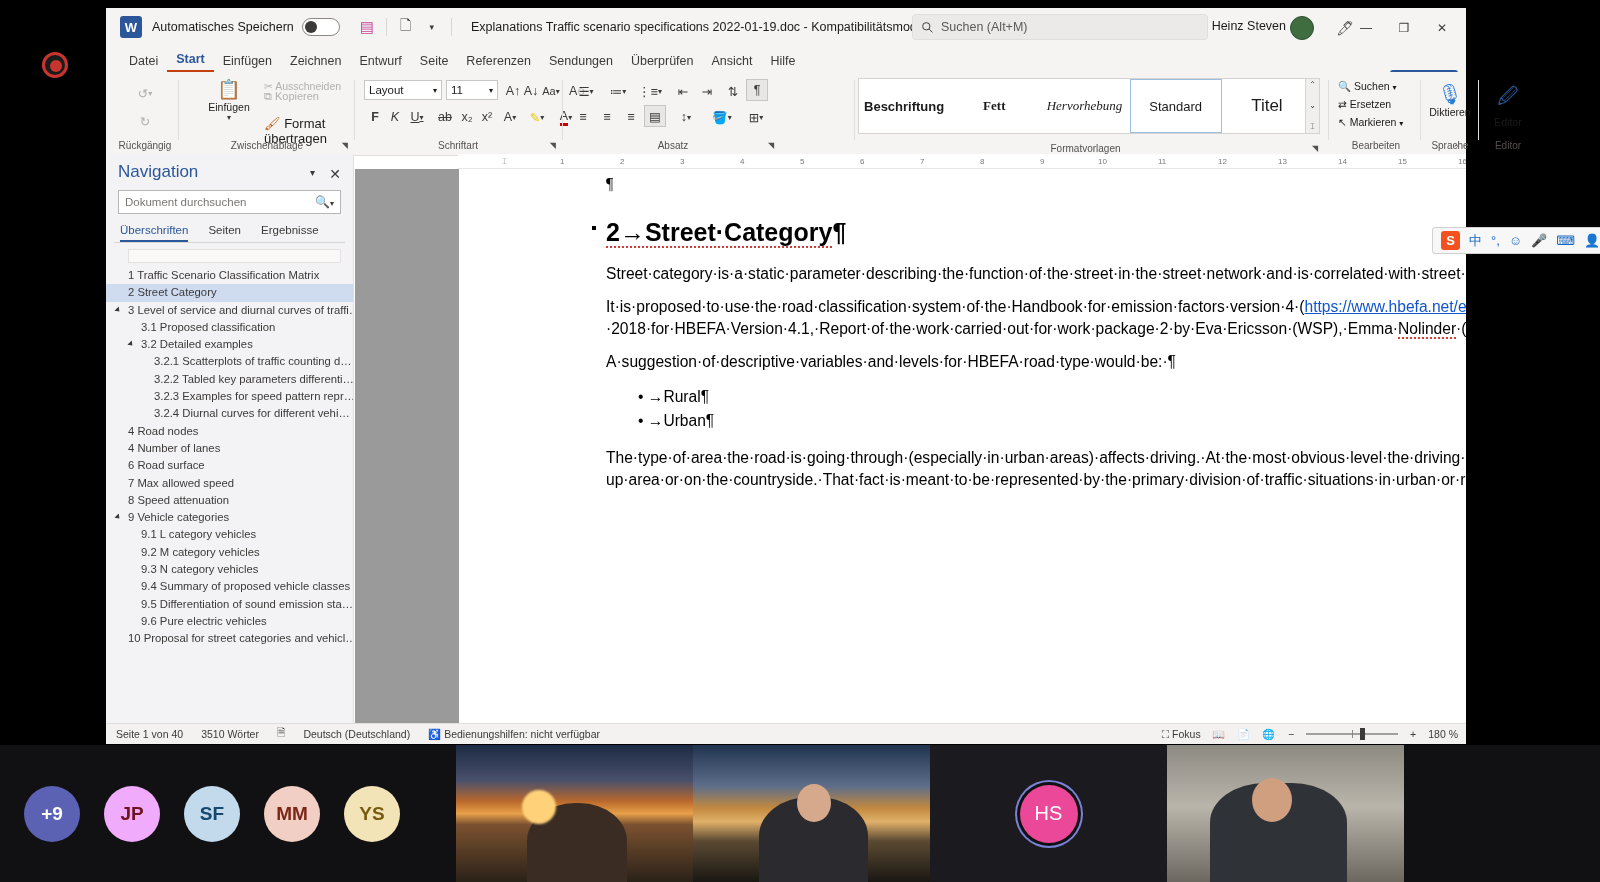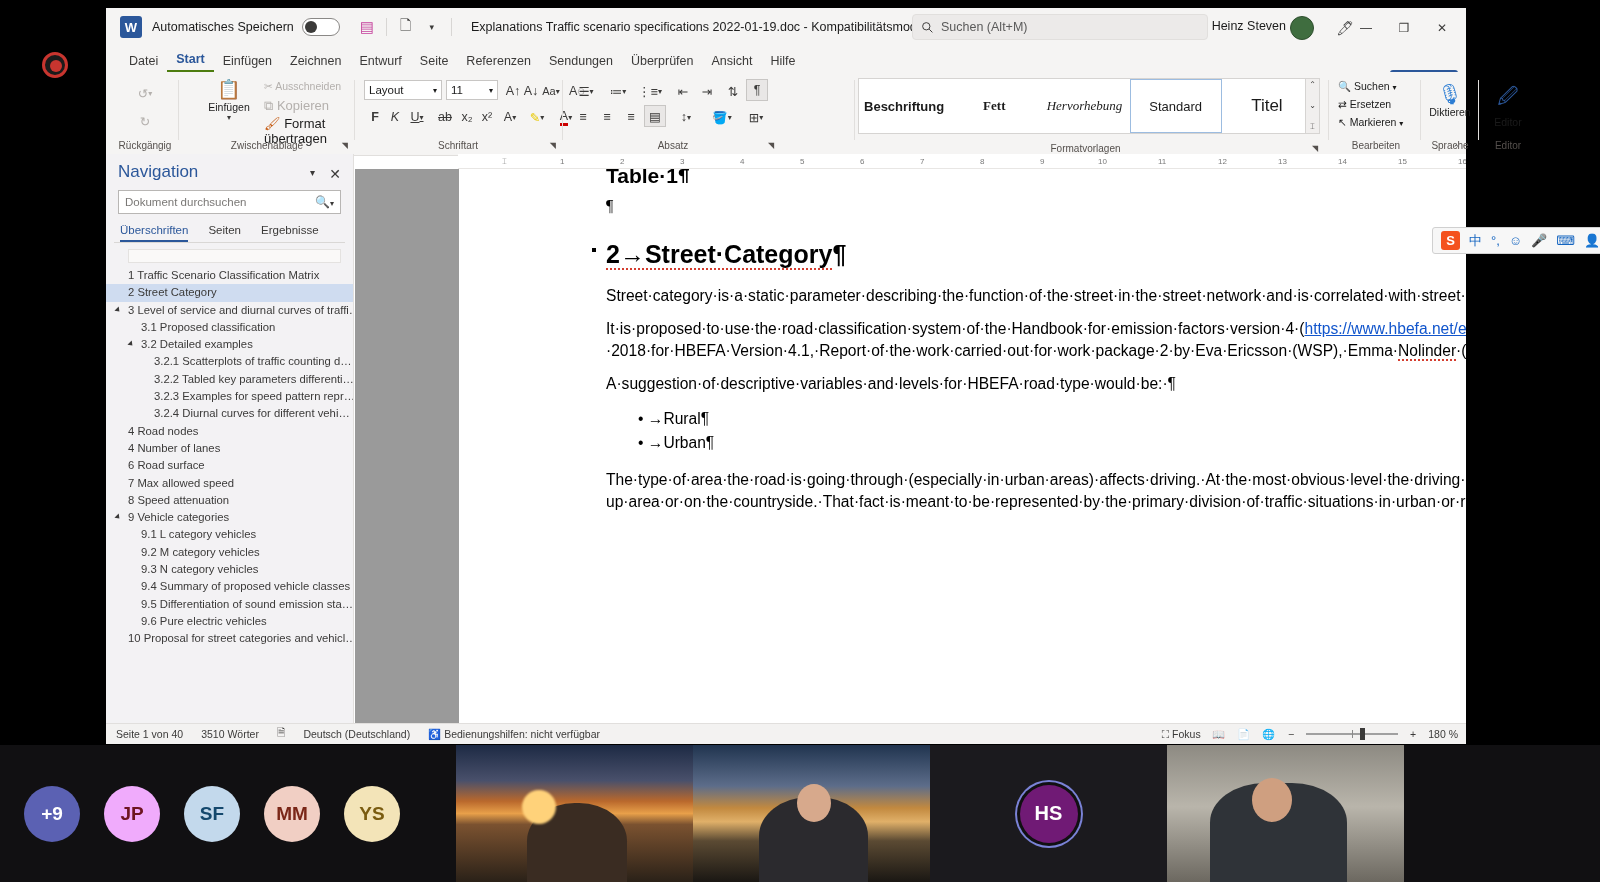--- a/index.html
+++ b/index.html
@@ -44,21 +44,21 @@
   .avatar-sm { position:absolute; right:152px; top:8px; width:24px; height:24px;
                border-radius:50%; background:#3f6d3f; border:1px solid #2f4f2f; }
   .pen-ic { position:absolute; right:112px; top:12px; font-size:14px; color:#444; }
   .wbtn { position:absolute; top:8px; width:40px; height:24px; font-size:12px; color:#3b3a39;
           display:flex; align-items:center; justify-content:center; }
 
   
   .tabs { height:26px; background:#f5f4f3; display:flex; align-items:flex-end;
           padding-left:14px; position:relative; }
   .tab { font-size:12.5px; color:#3b3a39; padding:2px 9px 4px 9px; }
-  .tab.active { color:#2b579a; font-weight:600; border-bottom:2px solid #4d7c0f; }
+  .tab.active { color:#2b579a; font-weight:600; border-bottom:2px solid #c2410c; }
   .right-btns { position:absolute; right:8px; bottom:-22px; display:flex; gap:6px; align-items:center; }
   .komm { font-size:12px; color:#1b1b1b; display:flex; gap:5px; align-items:center;
           padding:3px 8px; }
   .teilen { background:#2b579a; color:#fff; font-size:12px; border-radius:3px;
             padding:4px 11px; display:flex; gap:5px; align-items:center; }
 
   
   .ribbon { height:84px; background:#f5f4f3; position:relative;
             border-bottom:1px solid #e1dfdd; }
   .grp { position:absolute; top:4px; height:76px; }
@@ -151,22 +151,22 @@
   .zoom-mid { position:absolute; left:46px; top:-3px; width:1px; height:8px; background:#8a8a8a; }
 
   
   #teamsbar { position:absolute; left:0; bottom:0; width:1600px; height:137px;
               background:#111012; display:flex; align-items:center; }
   .avatar { width:56px; height:56px; border-radius:50%; display:flex; align-items:center;
             justify-content:center; font-size:19px; font-weight:600; margin-left:24px; }
   .tile { width:237px; height:137px; position:relative; overflow:hidden; }
   .hs-tile { width:237px; height:137px; background:#1b1a1e; display:flex;
              align-items:center; justify-content:center; }
-  .hs-circle { width:58px; height:58px; border-radius:50%; background:#701a75; color:#fff;
-               font-size:20px; font-weight:700; display:flex; align-items:center;
+  .hs-circle { width:58px; height:58px; border-radius:50%; background:#ec4899; color:#fff;
+               font-size:20px; font-weight:400; display:flex; align-items:center;
                justify-content:center; box-shadow:0 0 0 3px #111012, 0 0 0 5px #7a82d6; }
 
   
   .photo1 { background:
       linear-gradient(#1d2a44 0%, #49506b 26%, #b9682c 41%, #e8a04a 50%, #7b5230 58%, #2a2118 100%); }
   .photo1::after{content:"";position:absolute;left:28%;top:33%;width:34px;height:34px;
       border-radius:50%;background:#ffd27a;filter:blur(1px);}
   .photo1 .pers{position:absolute;left:30%;bottom:0;width:42%;height:58%;
       background:#3a2c22;border-radius:48% 48% 0 0;}
   .photo2 { background:
@@ -258,21 +258,21 @@
       </div>
       <div class="grp-sep" style="left:72px;"></div>
 
       <div class="grp" style="left:78px; width:166px;">
         <div style="position:absolute;left:14px;top:2px;width:62px;text-align:center;">
           <div style="font-size:19px;color:#c55a11;">📋</div>
           <div style="font-size:10.5px;color:#1b1b1b;">Einfügen</div>
           <div style="font-size:8px;color:#3b3a39;">▾</div>
         </div>
         <div style="position:absolute;left:80px;top:4px;font-size:10.5px;" class="dim">✂ <span>Ausschneiden</span></div>
-        <div style="position:absolute;left:80px;top:22px;font-size:13px;" class="dim">⧉ <span>Kopieren</span></div>
+        <div style="position:absolute;left:80px;top:14px;font-size:11px;" class="dim">⧉ <span>Kopieren</span></div>
         <div style="position:absolute;left:80px;top:40px;font-size:13px;color:#1b1b1b;"><span style="color:#c55a11;">🖌</span> <span>Format übertragen</span></div>
         <div class="grp-label">Zwischenablage</div>
         <div style="position:absolute;right:2px;bottom:2px;font-size:8px;color:#55504d;">◥</div>
       </div>
       <div class="grp-sep" style="left:248px;"></div>
 
       <div class="grp" style="left:254px; width:196px;">
         <div class="fontbox" style="position:absolute;left:4px;top:4px;width:78px;">
           <span>Layout</span>
             <span style="font-size:8px;">▾</span>
@@ -433,21 +433,20 @@
       <div class="tick" style="left:820px;">13</div>
         <div class="tick" style="left:880px;">14</div>
       <div class="tick" style="left:940px;">15</div>
         <div class="tick" style="left:1000px;">16</div>
     </div>
 
     <div class="docarea">
       <div class="page">
         <div class="ptext" style="top:-8px;">
 
-          <div class="h2" style="font-size:21px;overflow:hidden;height:22px;">Table·1¶</div>
 
           <div class="para" style="margin-top:12px;font-family:'Liberation Serif',serif;font-size:16px;">¶</div>
 
           <div class="h2" style="position:relative;margin-top:22px;">
             <span class="sqbullet"></span>
             <span class="spell">2→Street·Category</span><span>¶</span>
           </div>
 
           <div class="para" style="margin-top:16px;">
             <span>Street·category·is·a·static·parameter·describing·the·function·of·the·street·in·the·street·network·and·is·correlated·with·street·design·parameters·like·number·of·</span>

